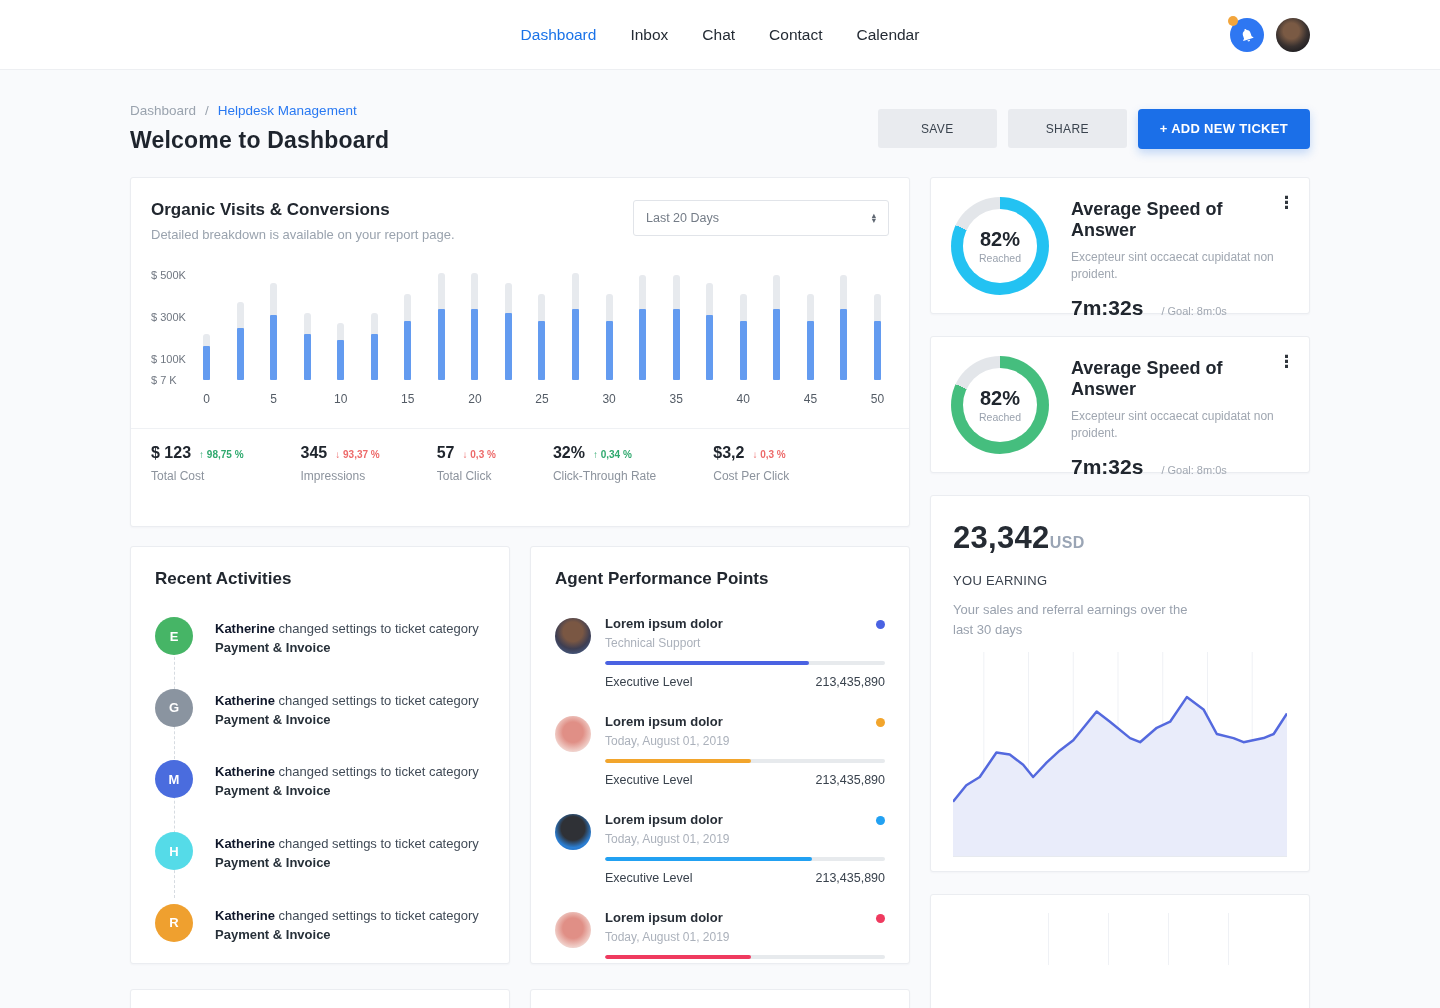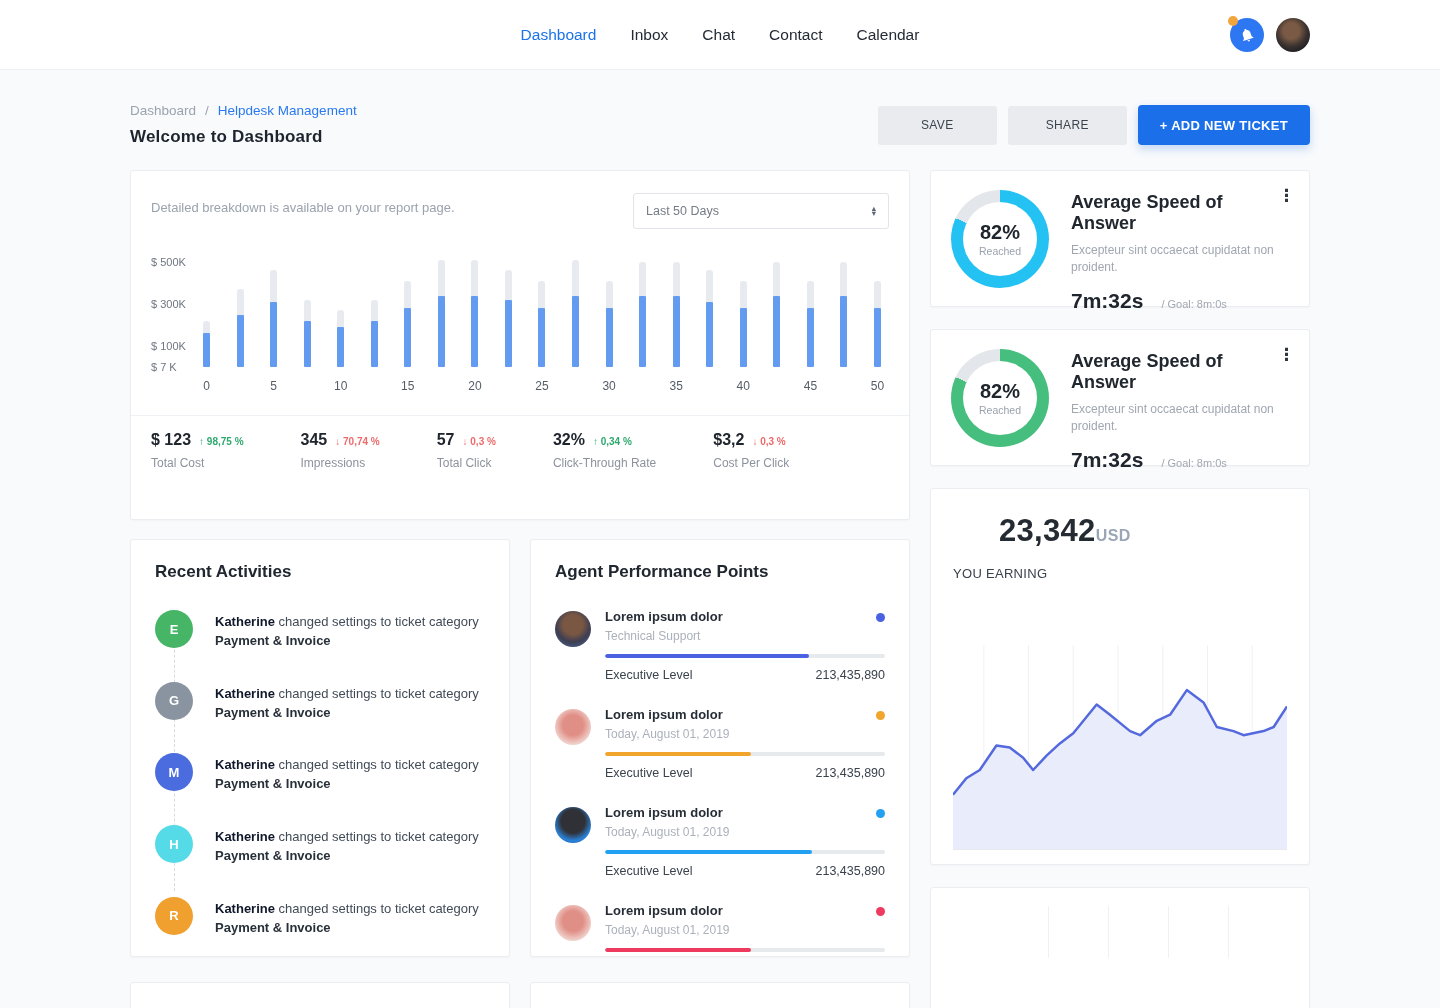--- a/index.html
+++ b/index.html
@@ -18,21 +18,21 @@
   .notif svg { width:16px; height:16px; fill:#fff; transform:rotate(-18deg); }
   .notif-dot { position:absolute; top:-2px; left:-2px; width:10px; height:10px; border-radius:50%; background:#F2A53C; }
   .avatar-top { width:34px; height:34px; border-radius:50%; cursor:pointer;
     background:radial-gradient(circle at 45% 38%, #7a5a44 0 28%, #3a3230 55%, #17181d 85%); }
 
   
   .content { padding:33px 130px 0; }
   .page-head { display:flex; justify-content:space-between; align-items:center; margin-bottom:23px; }
   .crumbs { font-size:13.5px; color:#9AA3AE; display:flex; gap:9px; }
   .crumb-link { color:#2979F2; cursor:pointer; }
-  .page-title { font-size:17px; font-weight:700; color:#1E242D; margin-top:9px; letter-spacing:.2px; }
+  .page-title { font-size:23px; font-weight:700; color:#1E242D; margin-top:9px; letter-spacing:.2px; }
   .actions { display:flex; gap:11px; align-items:center; }
   .btn-ghost { width:119px; height:39px; background:#E9EBEF; border:none; border-radius:3px;
                font-family:inherit; font-size:12px; letter-spacing:.4px; color:#3A434E; cursor:pointer; }
   .btn-primary { height:40px; padding:0 22px; background:#1B6FE8; border:none; border-radius:4px;
                  font-family:inherit; font-size:13px; font-weight:700; color:#fff; letter-spacing:.3px; cursor:pointer;
                  box-shadow:0 4px 10px rgba(27,111,232,.25); }
 
   
   .main { display:grid; grid-template-columns:780px 380px; gap:19px 20px; align-items:start; }
   .card { background:#fff; border:1px solid #EBEDF1; border-radius:3px; box-shadow:0 1px 2px rgba(25,35,55,.03); }
@@ -102,21 +102,21 @@
   .speed-body { padding-top:2px; }
   .speed-title { font-size:18px; font-weight:700; color:#21272F; }
   .speed-desc { font-size:12px; color:#A0A7B1; line-height:1.45; margin-top:8px; width:210px; }
   .speed-time-row { margin-top:12px; display:flex; align-items:baseline; gap:18px; }
   .speed-time { font-size:21px; font-weight:700; color:#20262E; }
   .speed-goal { font-size:11px; color:#A0A7B1; }
   .kebab { position:absolute; top:16px; right:14px; font-size:17px; font-weight:700; color:#30363D; cursor:pointer; line-height:1; }
 
   .earn-card { height:377px; padding:24px 22px 0; position:relative; overflow:hidden; }
   .earn-amount-row { display:flex; align-items:baseline; }
-  .earn-amount { font-size:31px; font-weight:700; color:#252B33; letter-spacing:.3px;margin-left:46px; }
+  .earn-amount { font-size:31px; font-weight:700; color:#252B33; letter-spacing:.3px; }
   .earn-cur { font-size:16px; font-weight:700; color:#9AA5B5; letter-spacing:.5px; }
   .earn-label { font-size:13px; color:#39414D; letter-spacing:.3px; margin-top:17px; }
   .earn-desc { font-size:13px; color:#9AA2AE; line-height:1.5; margin-top:12px; width:250px; }
   .earn-chart { position:absolute; left:22px; right:22px; bottom:14px; height:205px; }
 
   .tickets-card { height:150px; }
   .tickets-head { padding:21px 22px 18px; border-bottom:1px solid #EFF1F4; }
   .tickets-plot { position:relative; height:70px; }
   .tickets-plot i { position:absolute; top:18px; bottom:0; width:1px; background:#EFF1F5; }
 
@@ -162,24 +162,25 @@
       <button class="btn-primary">+ ADD NEW TICKET</button>
     </div>
   </div>
 
   <div class="main">
 
     <div>
       <div class="card organic">
         <div class="organic-head">
           <div>
+            <div class="card-title">Organic Visits &amp; Conversions</div>
             <div class="card-sub">Detailed breakdown is available on your report page.</div>
           </div>
           <div class="select">
-            <span class="select-label">Last 50 Days</span>
+            <span class="select-label">Last 20 Days</span>
             <span class="select-arrows">
                 <span>▴</span>
                 <span>▾</span>
               </span>
           </div>
         </div>
         <div class="bchart">
           <div class="bc-ylabels" id="bcY">
               <span class="bc-ylabel" style="bottom: 105px;">$ 500K</span>
               <span class="bc-ylabel" style="bottom: 63px;">$ 300K</span>
@@ -292,21 +293,21 @@
             <div>
               <div class="stat-top">
                 <span class="stat-value">$ 123</span>
                 <span class="stat-delta up">↑ 98,75 %</span>
               </div>
               <div class="stat-label">Total Cost</div>
             </div>
             <div>
               <div class="stat-top">
                 <span class="stat-value">345</span>
-                <span class="stat-delta down">↓ 70,74 %</span>
+                <span class="stat-delta down">↓ 93,37 %</span>
               </div>
               <div class="stat-label">Impressions</div>
             </div>
             <div>
               <div class="stat-top">
                 <span class="stat-value">57</span>
                 <span class="stat-delta down">↓ 0,3 %</span>
               </div>
               <div class="stat-label">Total Click</div>
             </div>
@@ -468,20 +469,21 @@
         </div>
         <span class="kebab">⋮</span>
       </div>
 
       <div class="card earn-card">
         <div class="earn-amount-row">
           <span class="earn-amount">23,342</span>
           <span class="earn-cur">USD</span>
         </div>
         <div class="earn-label">YOU EARNING</div>
+        <div class="earn-desc">Your sales and referral earnings over the last 30 days</div>
         <div class="earn-chart" id="earnChart"><svg viewBox="0 0 336 205" width="100%" height="100%" preserveAspectRatio="none">
               <line x1="31" x2="31" y1="0" y2="205" stroke="#EFF1F5" stroke-width="1"></line>
               <line x1="76" x2="76" y1="0" y2="205" stroke="#EFF1F5" stroke-width="1"></line>
               <line x1="121" x2="121" y1="0" y2="205" stroke="#EFF1F5" stroke-width="1"></line>
               <line x1="166" x2="166" y1="0" y2="205" stroke="#EFF1F5" stroke-width="1"></line>
               <line x1="211" x2="211" y1="0" y2="205" stroke="#EFF1F5" stroke-width="1"></line>
               <line x1="256" x2="256" y1="0" y2="205" stroke="#EFF1F5" stroke-width="1"></line>
               <line x1="301" x2="301" y1="0" y2="205" stroke="#EFF1F5" stroke-width="1"></line>
               <line x1="346" x2="346" y1="0" y2="205" stroke="#EFF1F5" stroke-width="1"></line>
               <polygon points="0.0,149.7 13.4,133.3 26.9,125.0 43.7,100.5 57.1,102.5 70.6,112.8 80.6,125.0 94.1,110.7 107.5,98.4 121.0,88.2 144.5,59.5 157.9,69.7 178.1,86.1 188.2,90.2 205.0,75.8 218.4,69.7 235.2,45.1 252.0,57.4 265.4,82.0 282.2,86.1 292.3,90.2 312.5,86.1 322.6,82.0 336.0,61.5 336,205 0,205" fill="#E9ECFA"></polygon>

